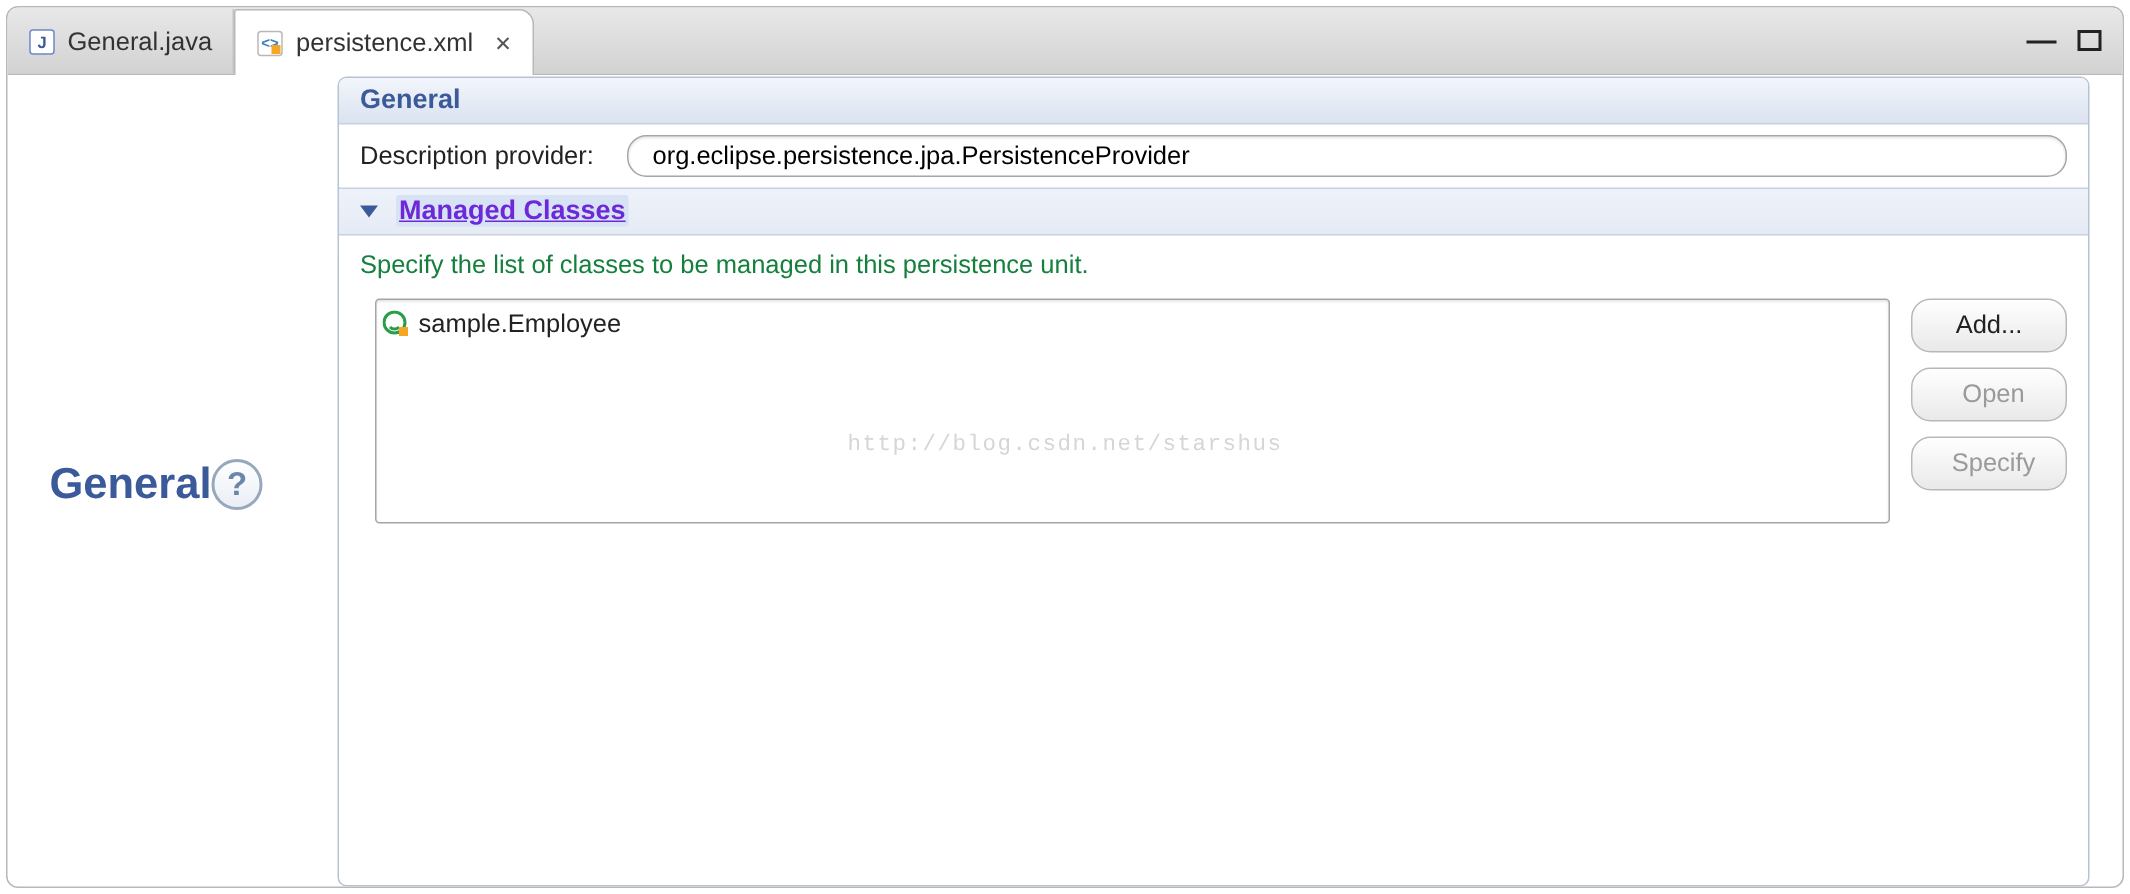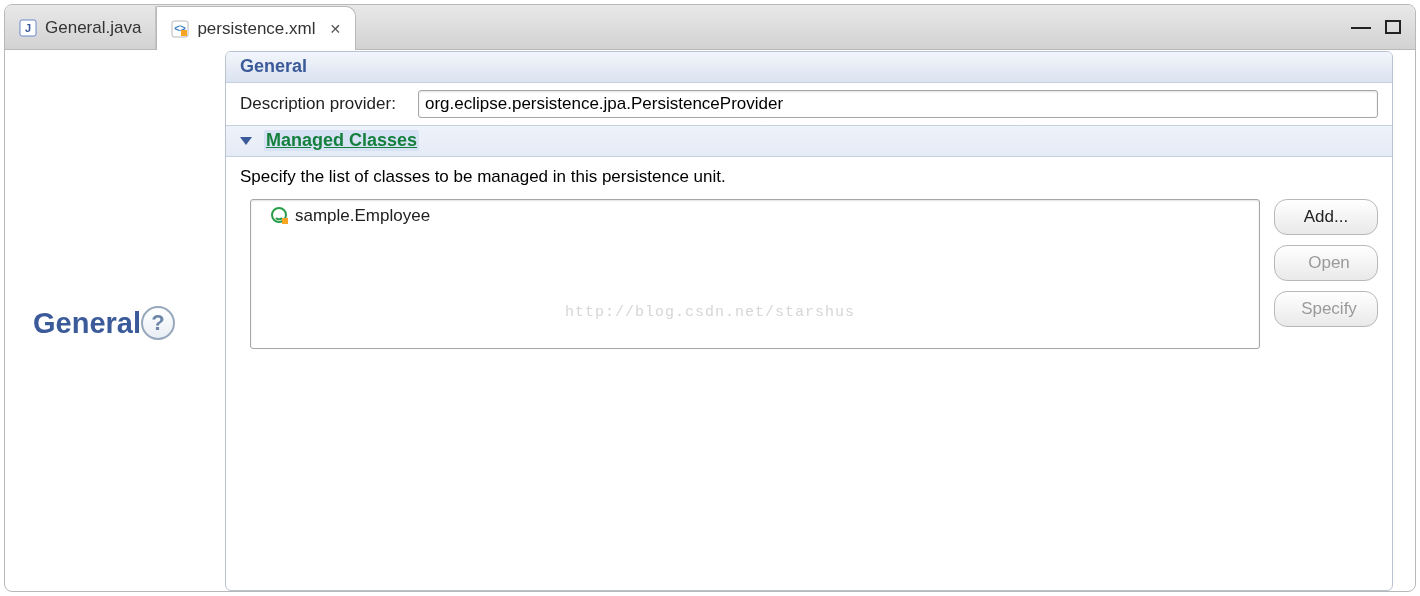--- a/index.html
+++ b/index.html
@@ -149,21 +149,21 @@
   .twisty {
     width: 0; height: 0;
     border-left: 6px solid transparent;
     border-right: 6px solid transparent;
     border-top: 8px solid #3b5a9a;
     display: inline-block;
     margin-right: 4px;
   }
   .section-title-link {
     text-decoration: underline;
-    color: #15803d;
+    color: #6d28d9;
     background: #d7e2f5;
     padding: 0 2px;
     border-radius: 2px;
   }
 
   .form {
     width: 100%;
     border-collapse: collapse;
   }
   .form td {
@@ -173,47 +173,47 @@
     font-size: 17px;
   }
   .form td:first-child {
     padding-left: 14px;
     width: 250px;
   }
   .form input[type="text"] {
     width: 960px;
     height: 28px;
     border: 1px solid #a6a6a6;
-    border-radius: 3px;
-    padding: 2px 6px;
+    border-radius: 13px;
+    padding: 2px 16px;
     font-size: 17px;
     font-family: inherit;
     box-shadow: inset 0 1px 2px rgba(0,0,0,0.12);
     box-sizing: border-box;
   }
 
   .section-body-text {
     padding: 10px 14px 12px 4px;
     font-size: 17px;
-    color: #000000;
+    color: #15803d;
   }
 
   .managed-row {
     display: flex;
     gap: 14px;
     padding: 0 14px 12px 14px;
     align-items: flex-start;
   }
   .managed-list {
     flex: 1;
     height: 140px;
     border: 1px solid #a6a6a6;
     border-radius: 3px;
     box-shadow: inset 0 1px 2px rgba(0,0,0,0.12);
-    padding: 4px 20px;
+    padding: 4px 4px;
     background: #fff;
     overflow: auto;
   }
   .managed-item {
     display: flex;
     align-items: center;
     gap: 6px;
     font-size: 17px;
     padding: 2px 0;
   }
@@ -241,21 +241,21 @@
   }
   .btn:disabled {
     color: #9a9a9a;
     cursor: default;
     padding-left: 12px;
   }
 
   .watermark {
     position: absolute;
     left: 50%;
-    top: 304px;
+    top: 288px;
     transform: translateX(-50%);
     font-family: "Courier New", monospace;
     font-size: 15px;
     color: #d6d6d6;
     letter-spacing: 1px;
     pointer-events: none;
     z-index: 5;
   }
 
   

